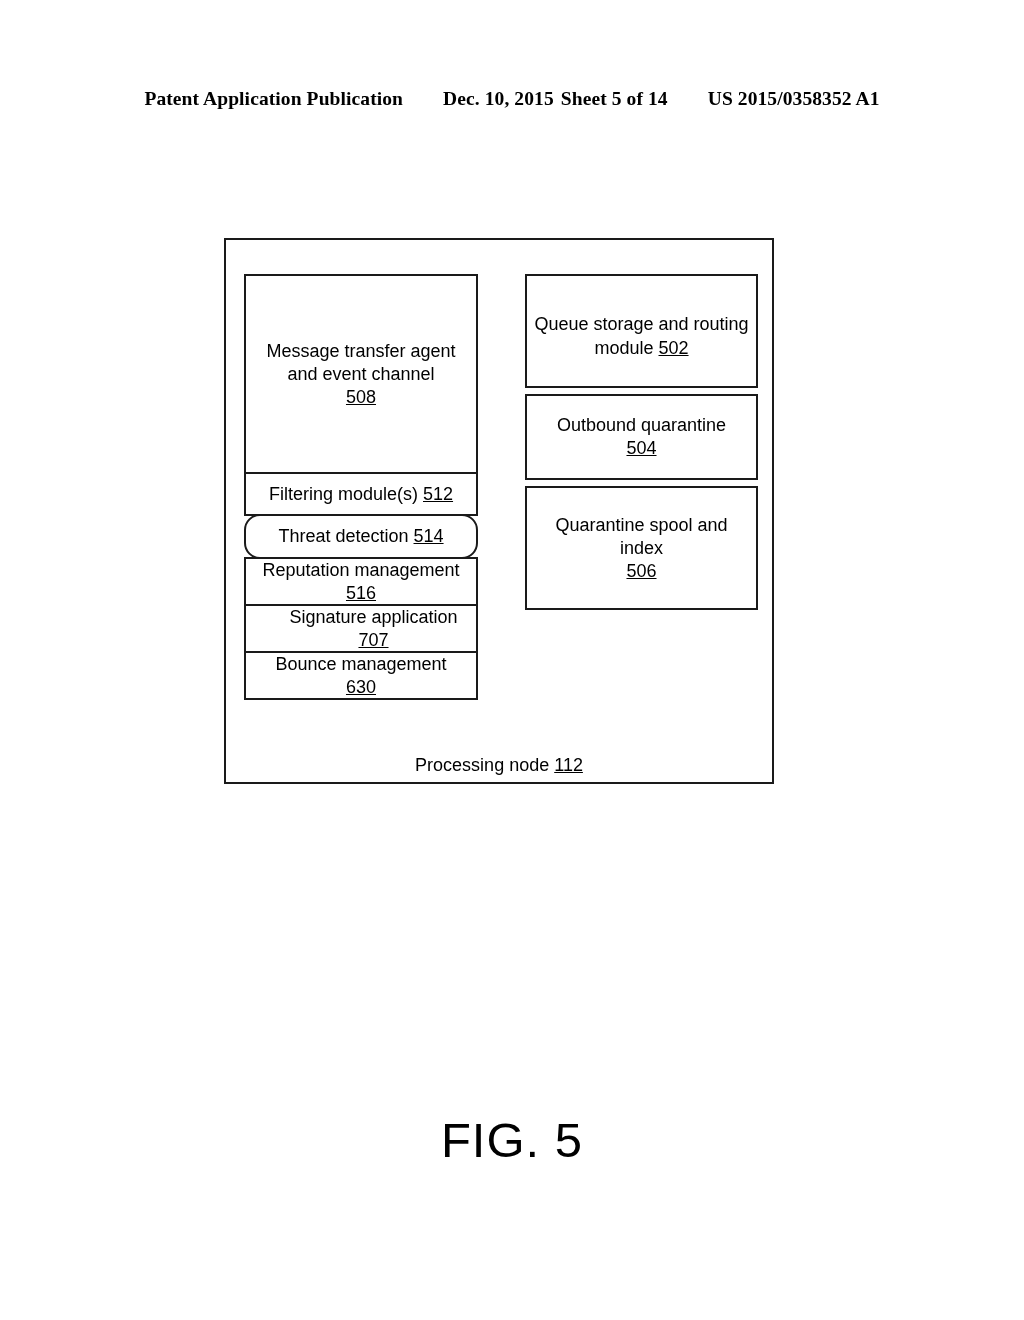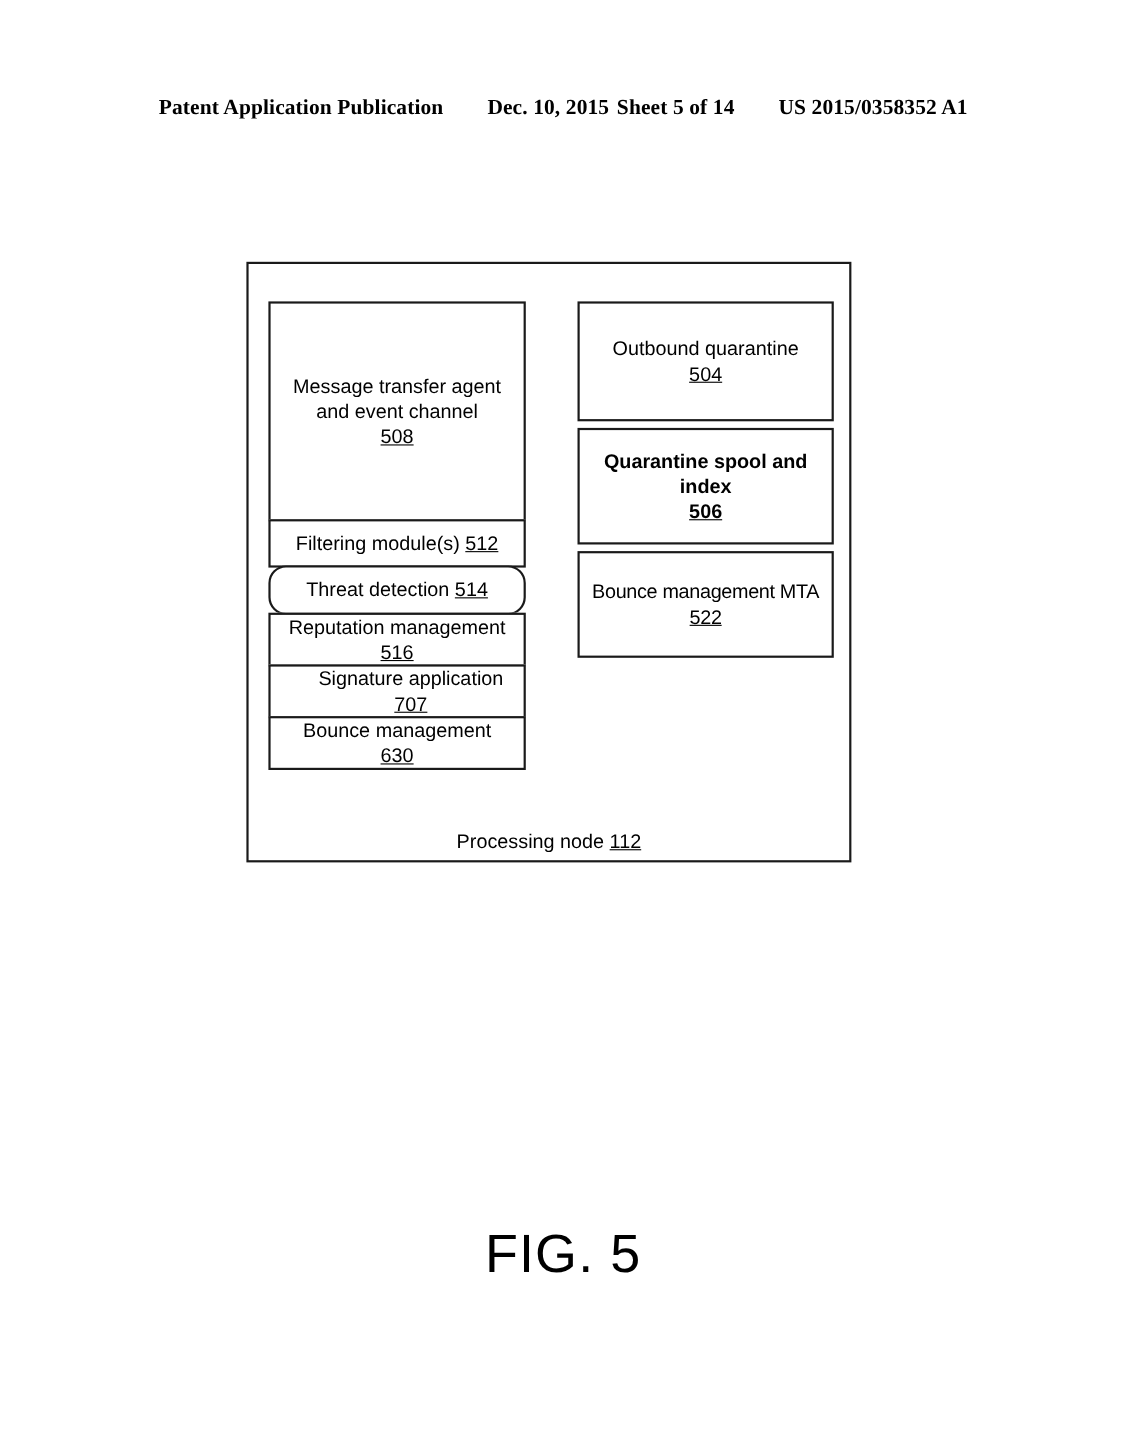--- a/index.html
+++ b/index.html
@@ -82,22 +82,22 @@
   .box-filtering  { height: 44px; }
   .box-threat     { height: 45px; border-radius: 16px; }
   .box-reputation { height: 49px; }
   .box-signature  { height: 49px; padding-left: 28px; }
   .box-bounce     { height: 49px; }
 
   
   .col-right .box + .box { margin-top: 6px; }
 
   .box-queue      { height: 114px; align-items: flex-start; padding-top: 36px; }
-  .box-outbound   { height: 109px; }
-  .box-qspool     { height: 106px; font-weight: bold; }
+  .box-outbound   { height: 86px; }
+  .box-qspool     { height: 124px; }
   .box-bouncemta  { height: 97px; letter-spacing: -0.3px; }
 
   .box-queue .lines { line-height: 24px; }
 
   
   .node-caption {
     position: absolute;
     left: 0;
     right: 0;
     bottom: 6px;
@@ -148,28 +148,28 @@
       </div>
       <div class="box box-signature">
         <div class="lines">Signature application<br><span class="ref">707</span></div>
       </div>
       <div class="box box-bounce">
         <div class="lines">Bounce management<br><span class="ref">630</span></div>
       </div>
     </div>
 
     <div class="col-right">
+      <div class="box box-queue">
+        <div class="lines">Queue storage and routing<br>module <span class="ref">502</span></div>
+      </div>
       <div class="box box-outbound">
         <div class="lines">Outbound quarantine<br><span class="ref">504</span></div>
       </div>
       <div class="box box-qspool">
         <div class="lines">Quarantine spool and<br>index<br><span class="ref">506</span></div>
-      </div>
-      <div class="box box-bouncemta">
-        <div class="lines">Bounce management MTA<br><span class="ref">522</span></div>
       </div>
     </div>
 
   </div>
 
   <div class="node-caption">
     <span>Processing node</span>
     <span class="ref">112</span>
   </div>
 

